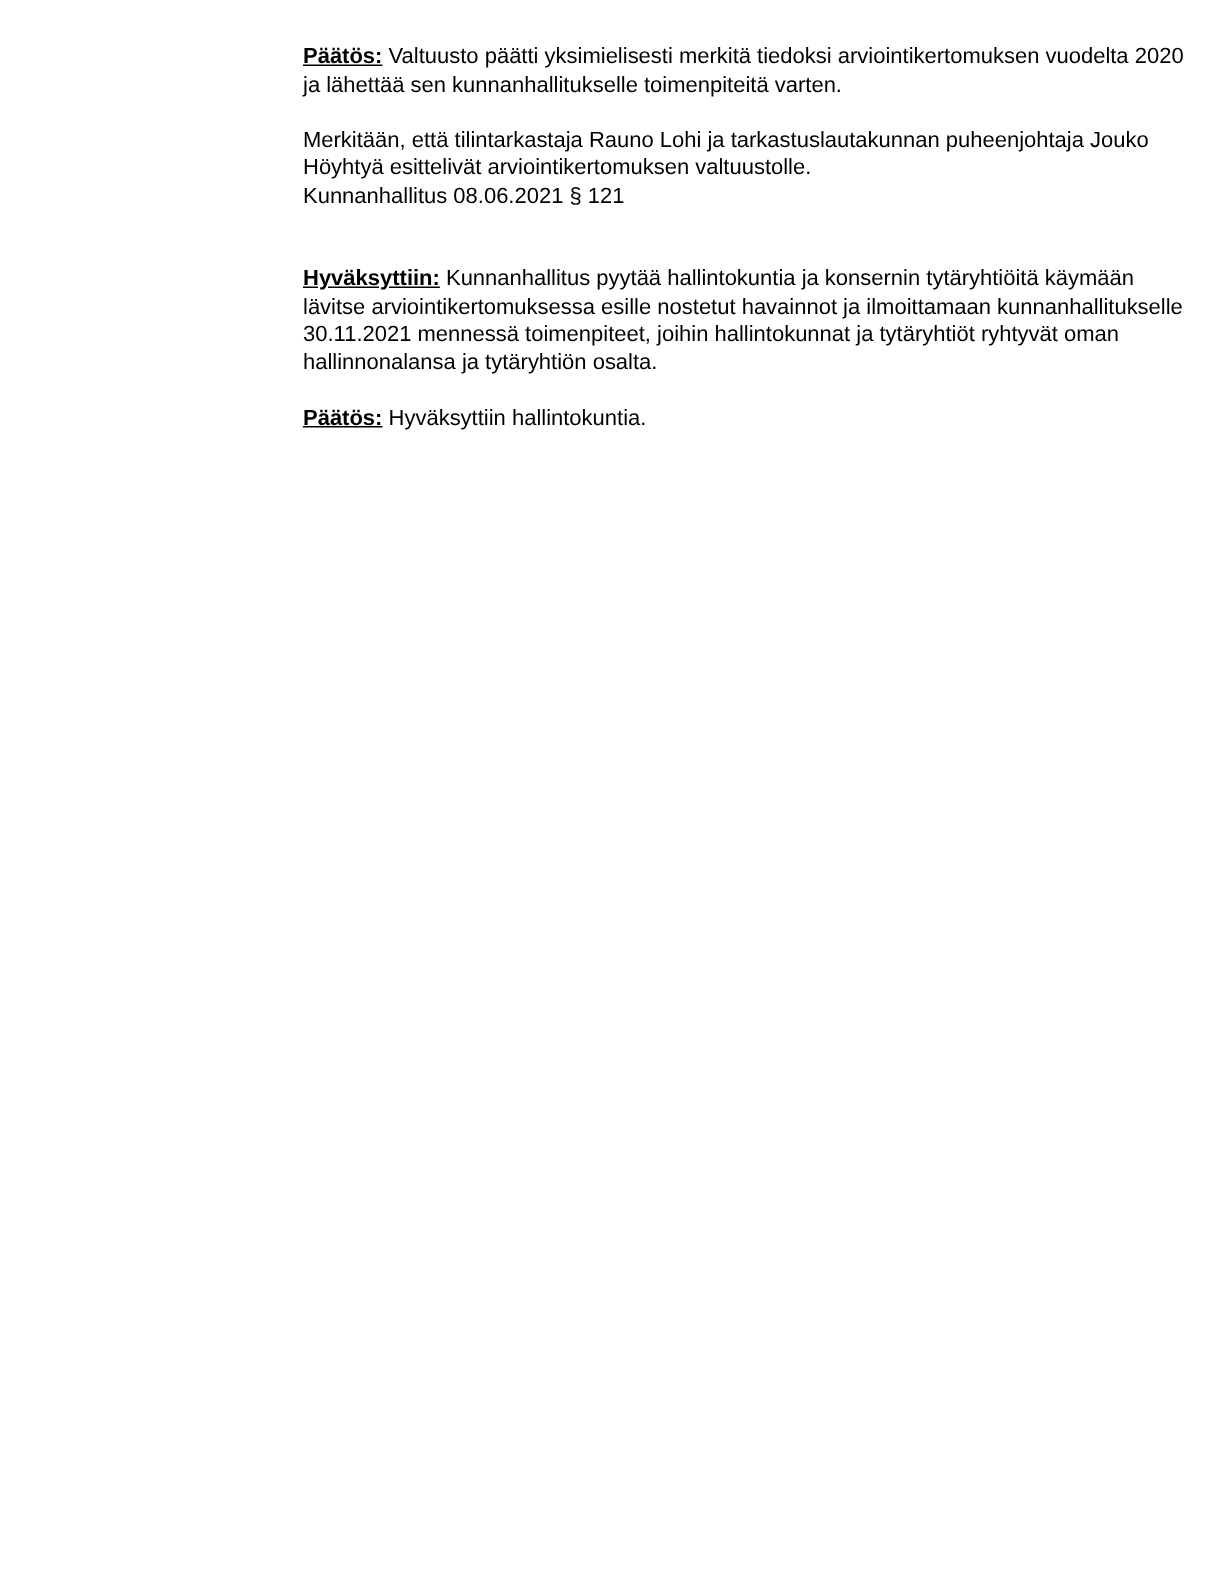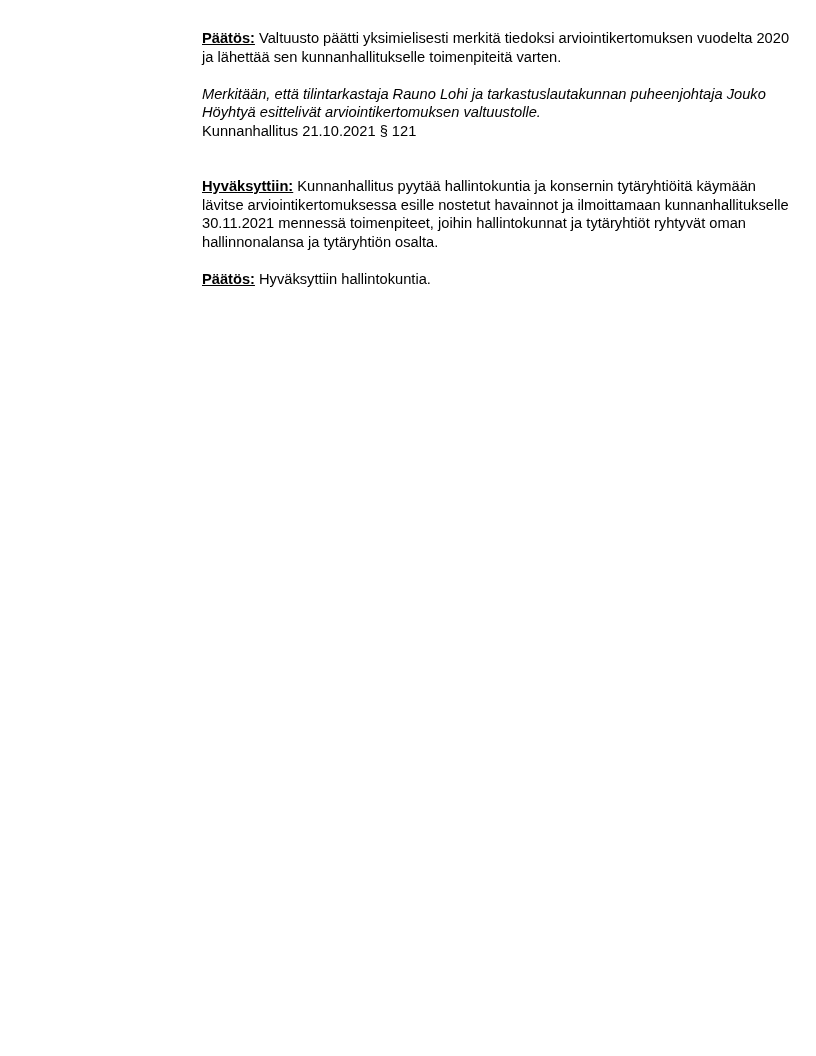--- a/index.html
+++ b/index.html
@@ -26,21 +26,20 @@
     margin-left: 40px;
   }
   p.para {
     margin: 0 0 18.5px 0;
     padding: 0;
     text-align: left;
     word-spacing: normal;
   }
   p.para.no-gap {
     margin-bottom: 0;
-    font-style: italic;
   }
   p.para.big-gap {
     margin-bottom: 37px;
   }
   .outdent {
     margin-left: -87px; 
   }
   .lead-label {
     font-weight: bold;
     text-decoration: underline;
@@ -49,20 +48,20 @@
 </head>
 <body>
 
 <div class="page">
   <div class="body-col">
 
     <p class="para"><span class="lead-label">Päätös:</span> <span>Valtuusto päätti yksimielisesti merkitä tiedoksi arviointikertomuksen vuodelta 2020 ja lähettää sen kunnanhallitukselle toimenpiteitä varten.</span></p>
 
     <p class="para no-gap"><span>Merkitään, että tilintarkastaja Rauno Lohi ja tarkastuslautakunnan puheenjohtaja Jouko Höyhtyä esittelivät arviointikertomuksen valtuustolle.</span></p>
 
-    <p class="para big-gap outdent"><span>Kunnanhallitus 21.10.2021 § 121</span></p>
+    <p class="para big-gap outdent"><span>Kunnanhallitus 08.06.2021 § 121</span></p>
 
     <p class="para"><span class="lead-label">Hyväksyttiin:</span> <span>Kunnanhallitus pyytää hallintokuntia ja konsernin tytäryhtiöitä käymään lävitse arviointikertomuksessa esille nostetut havainnot ja ilmoittamaan kunnanhallitukselle 30.11.2021 mennessä toimenpiteet, joihin hallintokunnat ja tytäryhtiöt ryhtyvät oman hallinnonalansa ja tytäryhtiön osalta.</span></p>
 
     <p class="para"><span class="lead-label">Päätös:</span> <span>Hyväksyttiin hallintokuntia.</span></p>
 
   </div>
 </div>
 
 </body></html>

